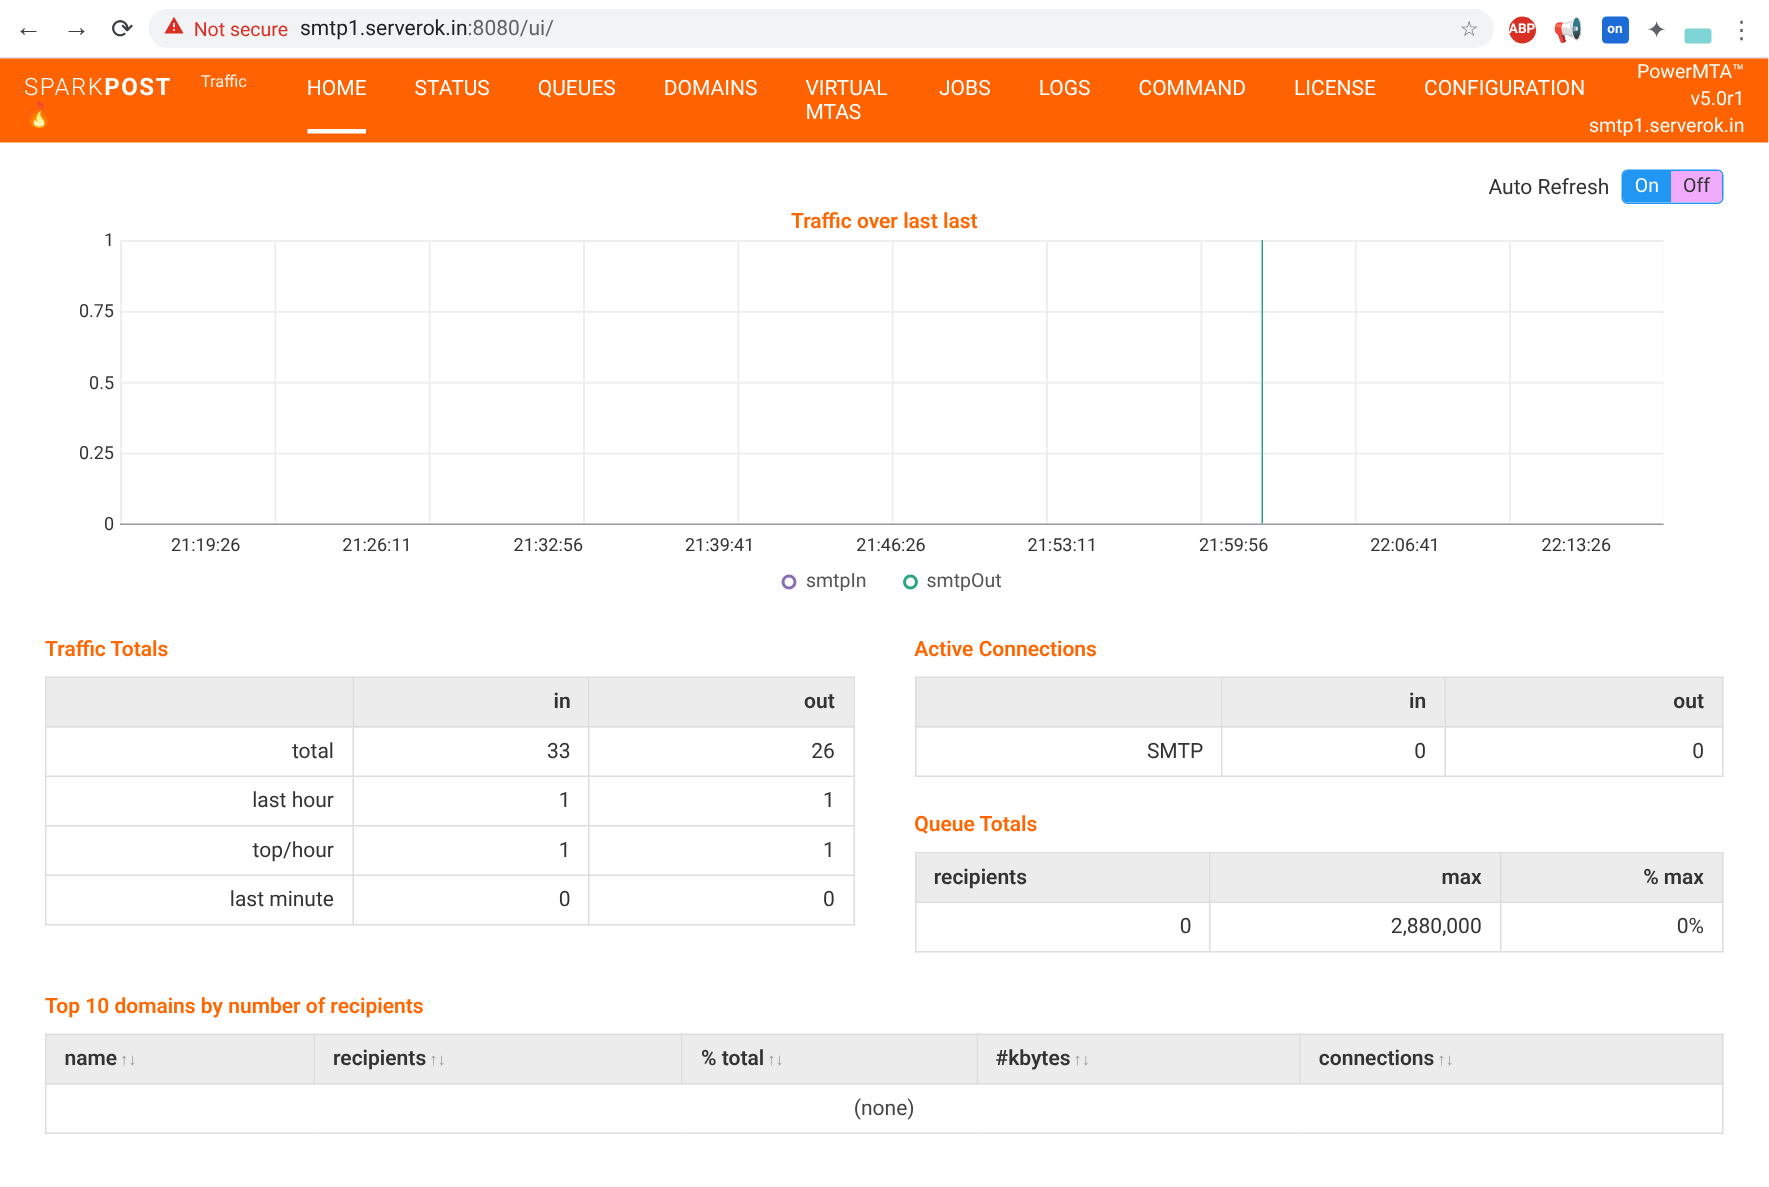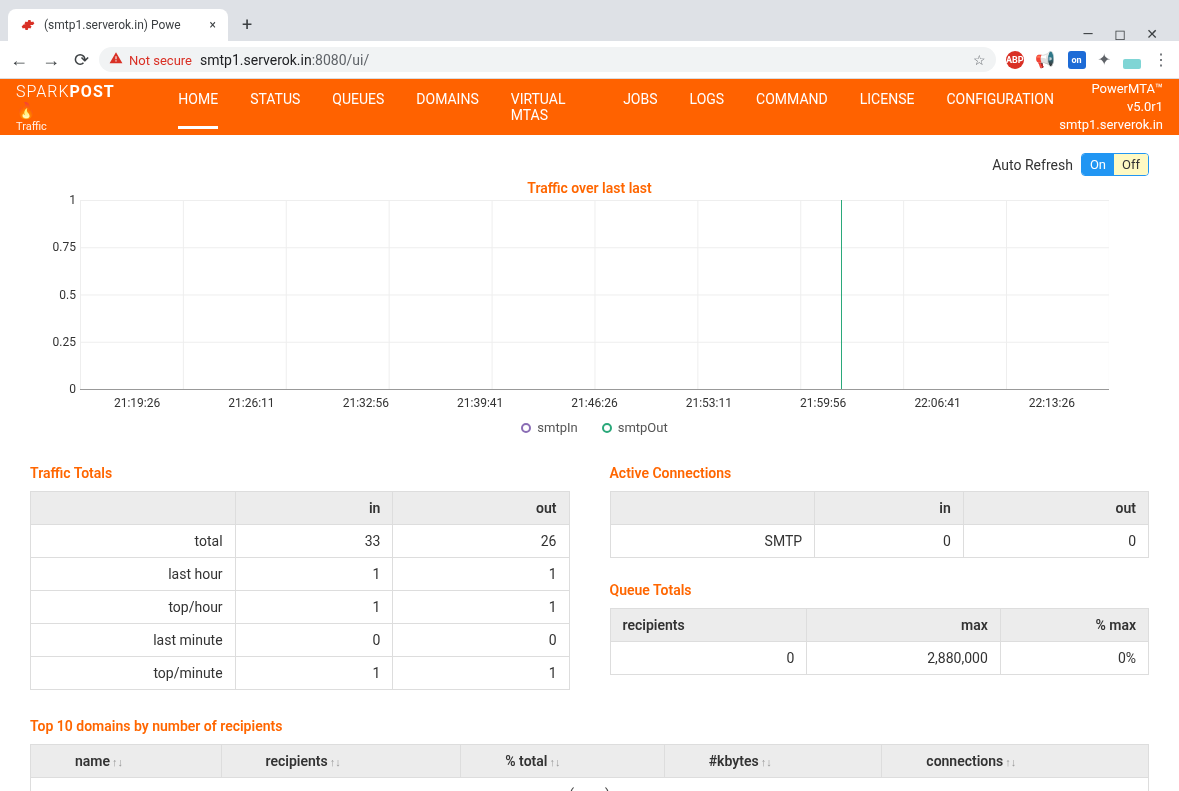--- a/index.html
+++ b/index.html
@@ -48,92 +48,75 @@
   .url-text .host { color: #202124; }
   .url-text .port, .url-text .path { color: #5f6368; }
   .ext-icons { display: flex; gap: 12px; color: #5f6368; align-items: flex-end; }
   .ext-icons span { font-size: 16px; cursor: pointer; }
 
   
   .app-header {
     background: var(--orange); color: #fff; display: flex; align-items: center;
     padding: 0 16px; height: 56px;
   }
-  .logo { display: flex; flex-direction: column; align-items: flex-start; margin-right: 40px; }
+  .logo { display: flex; flex-direction: row; align-items: flex-start; margin-right: 40px; }
   .logo .brand { font-size: 16px; letter-spacing: 1px; font-weight: 300; }
   .logo .brand b { font-weight: 700; }
   .logo .product { font-size: 11px; opacity: .9; }
   .nav { display: flex; gap: 32px; }
   .nav a { color: #fff; text-decoration: none; font-size: 14px; padding: 6px 0; cursor: pointer; }
   .nav a.active { border-bottom: 3px solid #fff; }
   .header-right { margin-left: auto; text-align: right; font-size: 13px; line-height: 1.4; }
 
   .content { padding: 12px 30px 30px 30px; }
 
   .autorefresh-row { display: flex; justify-content: flex-end; align-items: center; gap: 8px; margin: 6px 0 4px 0; }
   .switch { border: 1px solid var(--blue); border-radius: 4px; overflow: hidden; display: flex; }
   .switch span { padding: 3px 8px; font-size: 13px; cursor: pointer; }
   .switch .on { background: var(--blue); color: #fff; }
-  .switch .off { background: #fef9c3; color: #333; }
+  .switch .off { background: #f0abfc; color: #333; }
 
   .chart-title { text-align: center; color: var(--orange-text); font-weight: 600; margin: 2px 0 4px 0; }
 
   .chart-wrap { padding: 0 40px 0 50px; }
   .chart {
     position: relative; height: 190px; border-bottom: 1px solid #999;
     background-image:
       linear-gradient(to right, #eee 1px, transparent 1px),
       linear-gradient(to bottom, #eee 1px, transparent 1px);
     background-size: 10% 25%;
   }
   .y-axis { position: absolute; left: -40px; top: 0; bottom: 0; width: 36px; }
   .y-tick { position: absolute; right: 0; transform: translateY(-50%); font-size: 12px; color: #333; }
   .spike { position: absolute; top: 0; bottom: 0; width: 1px; background: #2aa87a; }
-  .x-axis { display: flex; justify-content: space-between; font-size: 12px; color: #333; margin-top: 6px; padding: 0 0 0 0; }
+  .x-axis { display: flex; font-size: 12px; color: #333; margin-top: 6px; padding: 0 0 0 0; }
   .x-tick { width: 11.1%; text-align: center; }
   .chart-legend { display: flex; justify-content: center; gap: 24px; margin-top: 10px; color: #555; font-size: 13px; }
   .legend-item { display: flex; align-items: center; gap: 6px; }
   .swatch { width: 10px; height: 10px; border-radius: 50%; display: inline-block; border: 2px solid; }
   .swatch.purple { border-color: #8a6db5; background: #fff; }
   .swatch.green  { border-color: #2aa87a; background: #fff; }
 
   .grid2 { display: grid; grid-template-columns: 1fr 1fr; gap: 40px; margin-top: 20px; }
   .section-title { color: var(--orange-text); font-weight: 600; margin: 10px 0; }
   table.data { width: 100%; border-collapse: collapse; border: 1px solid var(--border); }
   table.data th, table.data td { border: 1px solid var(--border); padding: 8px 12px; font-size: 14px; }
   table.data thead th { background: #ececec; font-weight: 600; text-align: right; }
   table.data thead th:first-child { text-align: left; }
   table.data td { text-align: right; }
   table.data td.label { text-align: right; color: #333; width: 38%; }
-  table.domains thead th { text-align: left; padding-left: 44px; }
+  table.domains thead th { text-align: left; }
   table.domains td.none { text-align: center; color: #444; }
 
   .sort-arrows { color: #999; font-size: 11px; margin-left: 2px; }
 </style>
 </head>
 <body>
 
 <div class="browser-chrome">
-  <div class="tab-strip">
-    <div class="tab">
-      <span class="favicon">
-        <svg width="14" height="14" viewBox="0 0 24 24">
-            <path fill="#d93025" d="M12 8a4 4 0 100 8 4 4 0 000-8zm9 4a7 7 0 00-.1-1l2-1.6-2-3.4-2.4 1a7 7 0 00-1.7-1l-.4-2.6h-4l-.4 2.6a7 7 0 00-1.7 1l-2.4-1-2 3.4 2 1.6A7 7 0 003 12c0 .3 0 .7.1 1l-2 1.6 2 3.4 2.4-1c.5.4 1.1.8 1.7 1l.4 2.6h4l.4-2.6c.6-.2 1.2-.6 1.7-1l2.4 1 2-3.4-2-1.6c.1-.3.1-.7.1-1z"></path>
-          </svg>
-      </span>
-      <span class="tab-title">(smtp1.serverok.in) Powe</span>
-      <span>×</span>
-    </div>
-    <div class="new-tab-btn">+</div>
-    <div class="window-controls">
-      <span class="win-btn">—</span>
-      <span class="win-btn">◻</span>
-      <span class="win-btn">✕</span>
-    </div>
-  </div>
 
   <div class="toolbar">
     <div class="nav-btns">
       <span class="nav-btn">←</span>
       <span class="nav-btn">→</span>
       <span class="nav-btn">⟳</span>
     </div>
     <div class="address-bar">
       <span class="not-secure">
         <span>
@@ -253,25 +236,20 @@
             </tr>
           <tr>
               <td class="label">top/hour</td>
               <td>1</td>
               <td>1</td>
             </tr>
           <tr>
               <td class="label">last minute</td>
               <td>0</td>
               <td>0</td>
-            </tr>
-          <tr>
-              <td class="label">top/minute</td>
-              <td>1</td>
-              <td>1</td>
             </tr>
         </tbody>
       </table>
     </div>
 
     <div>
       <div class="section-title">Active Connections</div>
       <table class="data">
         <thead>
             <tr>

